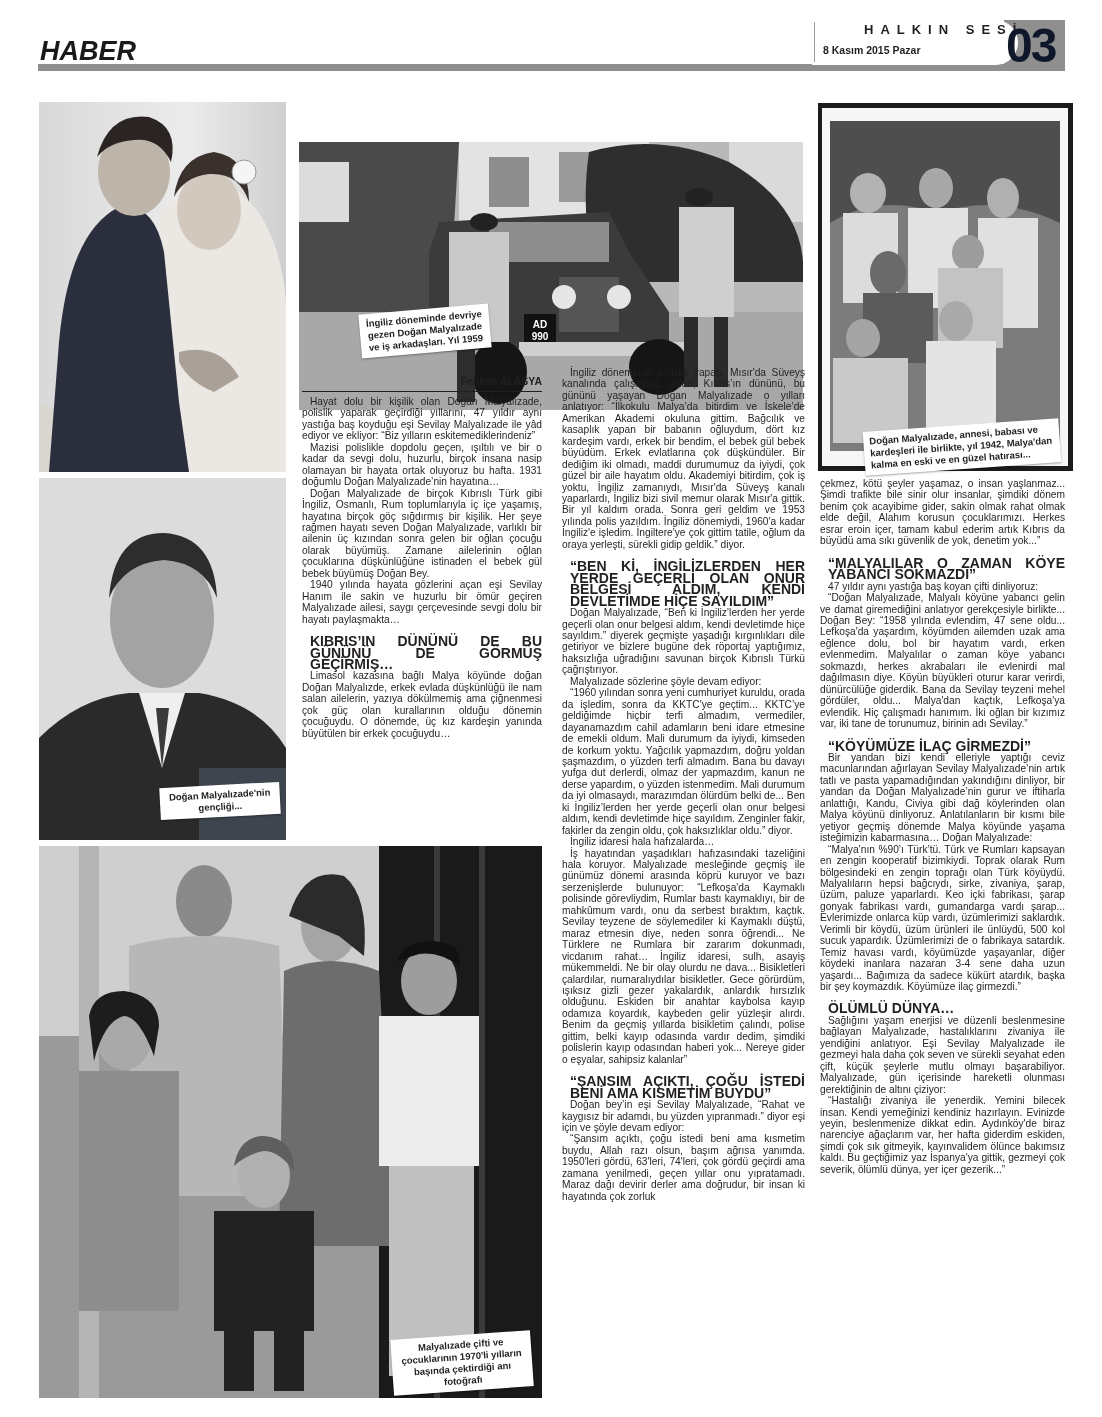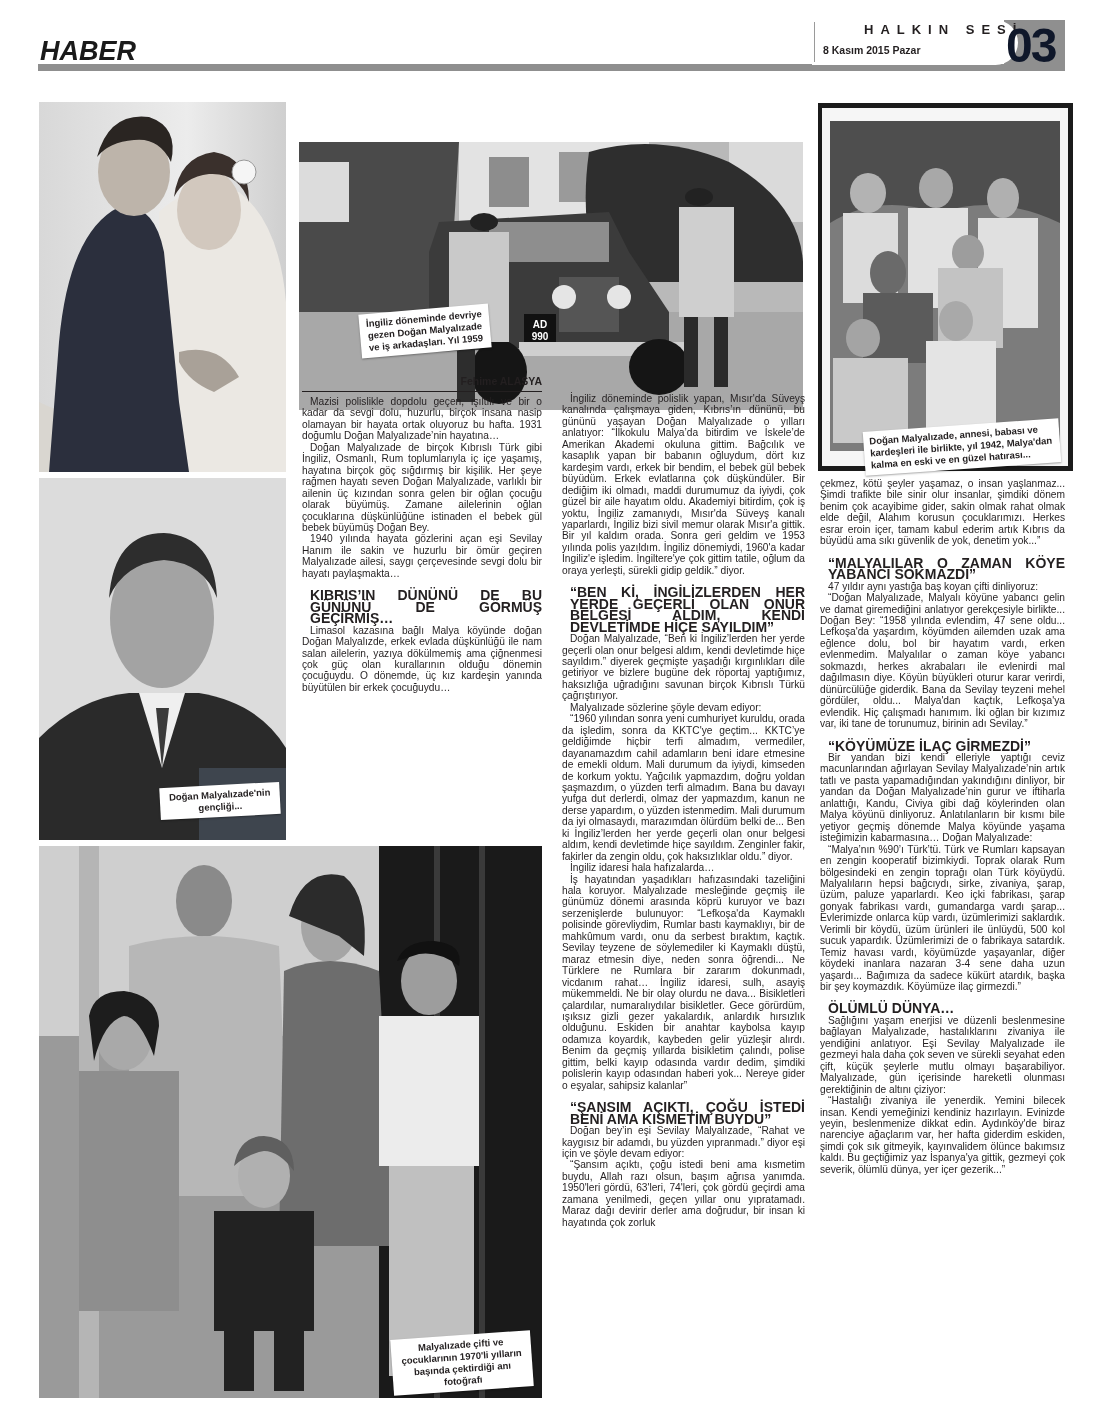--- a/index.html
+++ b/index.html
@@ -180,27 +180,28 @@
     <rect x="185" y="485" width="30" height="60" fill="#222"></rect>
     <rect x="235" y="485" width="30" height="60" fill="#222"></rect>
   </svg>
 </div>
 <div class="caption" style="left:392px;top:1335px;width:140px;transform:rotate(-4deg);">Malyalızade çifti ve çocuklarının 1970'li yılların başında çektirdiği anı fotoğrafı</div>
 
 <div class="byline">Fehime ALASYA</div>
 <div class="byline-rule"></div>
 
 <div class="col" id="col1" style="left:302px;top:396px;width:240px;">
+    <p>Hayat dolu bir kişilik olan Doğan Malyalızade, polislik yaparak geçirdiği yıllarını, 47 yıldır aynı yastığa baş koyduğu eşi Sevilay Malyalızade ile yâd ediyor ve ekliyor: “Biz yılların eskitemediklerindeniz”</p>
     <p>Mazisi polislikle dopdolu geçen, ışıltılı ve bir o kadar da sevgi dolu, huzurlu, birçok insana nasip olamayan bir hayata ortak oluyoruz bu hafta. 1931 doğumlu Doğan Malyalızade’nin hayatına…</p>
     <p>Doğan Malyalızade de birçok Kıbrıslı Türk gibi İngiliz, Osmanlı, Rum toplumlarıyla iç içe yaşamış, hayatına birçok göç sığdırmış bir kişilik. Her şeye rağmen hayatı seven Doğan Malyalızade, varlıklı bir ailenin üç kızından sonra gelen bir oğlan çocuğu olarak büyümüş. Zamane ailelerinin oğlan çocuklarına düşkünlüğüne istinaden el bebek gül bebek büyümüş Doğan Bey.</p>
     <p>1940 yılında hayata gözlerini açan eşi Sevilay Hanım ile sakin ve huzurlu bir ömür geçiren Malyalızade ailesi, saygı çerçevesinde sevgi dolu bir hayatı paylaşmakta…</p>
     <h3>KIBRIS’IN DÜNÜNÜ DE BU GÜNÜNÜ DE GÖRMÜŞ GEÇİRMİŞ…</h3>
     <p>Limasol kazasına bağlı Malya köyünde doğan Doğan Malyalızde, erkek evlada düşkünlüğü ile nam salan ailelerin, yazıya dökülmemiş ama çiğnenmesi çok güç olan kurallarının olduğu dönemin çocuğuydu. O dönemde, üç kız kardeşin yanında büyütülen bir erkek çocuğuydu…</p>
   </div>
-<div class="col" id="col2" style="left:562px;top:393px;width:243px;">
+<div class="col" id="col2" style="left:562px;top:367px;width:243px;">
     <p>İngiliz döneminde polislik yapan, Mısır'da Süveyş kanalında çalışmaya giden, Kıbrıs’ın dününü, bu gününü yaşayan Doğan Malyalızade o yılları anlatıyor: “İlkokulu Malya’da bitirdim ve İskele’de Amerikan Akademi okuluna gittim. Bağcılık ve kasaplık yapan bir babanın oğluydum, dört kız kardeşim vardı, erkek bir bendim, el bebek gül bebek büyüdüm. Erkek evlatlarına çok düşkündüler. Bir dediğim iki olmadı, maddi durumumuz da iyiydi, çok güzel bir aile hayatım oldu. Akademiyi bitirdim, çok iş yoktu, İngiliz zamanıydı, Mısır'da Süveyş kanalı yaparlardı, İngiliz bizi sivil memur olarak Mısır'a gittik. Bir yıl kaldım orada. Sonra geri geldim ve 1953 yılında polis yazıldım. İngiliz dönemiydi, 1960'a kadar İngiliz'e işledim. İngiltere'ye çok gittim tatile, oğlum da oraya yerleşti, sürekli gidip geldik.” diyor.</p>
     <h3>“BEN Kİ, İNGİLİZLERDEN HER YERDE GEÇERLİ OLAN ONUR BELGESİ ALDIM, KENDİ DEVLETİMDE HİÇE SAYILDIM”</h3>
     <p>Doğan Malyalızade, “Ben ki İngiliz’lerden her yerde geçerli olan onur belgesi aldım, kendi devletimde hiçe sayıldım.” diyerek geçmişte yaşadığı kırgınlıkları dile getiriyor ve bizlere bugüne dek röportaj yaptığımız, haksızlığa uğradığını savunan birçok Kıbrıslı Türkü çağrıştırıyor.</p>
     <p>Malyalızade sözlerine şöyle devam ediyor:</p>
     <p>“1960 yılından sonra yeni cumhuriyet kuruldu, orada da işledim, sonra da KKTC'ye geçtim... KKTC’ye geldiğimde hiçbir terfi almadım, vermediler, dayanamazdım cahil adamların beni idare etmesine de emekli oldum. Mali durumum da iyiydi, kimseden de korkum yoktu. Yağcılık yapmazdım, doğru yoldan şaşmazdım, o yüzden terfi almadım. Bana bu davayı yufga dut derlerdi, olmaz der yapmazdım, kanun ne derse yapardım, o yüzden istenmedim. Mali durumum da iyi olmasaydı, marazımdan ölürdüm belki de... Ben ki İngiliz’lerden her yerde geçerli olan onur belgesi aldım, kendi devletimde hiçe sayıldım. Zenginler fakir, fakirler da zengin oldu, çok haksızlıklar oldu.” diyor.</p>
     <p>İngiliz idaresi hala hafızalarda…</p>
     <p>İş hayatından yaşadıkları hafızasındaki tazeliğini hala koruyor. Malyalızade mesleğinde geçmiş ile günümüz dönemi arasında köprü kuruyor ve bazı serzenişlerde bulunuyor: “Lefkoşa'da Kaymaklı polisinde görevliydim, Rumlar bastı kaymaklıyı, bir de mahkûmum vardı, onu da serbest bıraktım, kaçtık. Sevilay teyzene de söylemediler ki Kaymaklı düştü, maraz etmesin diye, neden sonra öğrendi... Ne Türklere ne Rumlara bir zararım dokunmadı, vicdanım rahat… İngiliz idaresi, sulh, asayiş mükemmeldi. Ne bir olay olurdu ne dava... Bisikletleri çalardılar, numaralıydılar bisikletler. Gece görürdüm, ışıksız gizli gezer yakalardık, anlardık hırsızlık olduğunu. Eskiden bir anahtar kaybolsa kayıp odamıza koyardık, kaybeden gelir yüzleşir alırdı. Benim da geçmiş yıllarda bisikletim çalındı, polise gittim, belki kayıp odasında vardır dedim, şimdiki polislerin kayıp odasından haberi yok... Nereye gider o eşyalar, sahipsiz kalanlar”</p>
     <h3>“ŞANSIM AÇIKTI, ÇOĞU İSTEDİ BENİ AMA KISMETİM BUYDU”</h3>
     <p>Doğan bey’in eşi Sevilay Malyalızade, “Rahat ve kaygısız bir adamdı, bu yüzden yıpranmadı.” diyor eşi için ve şöyle devam ediyor:</p>
     <p>“Şansım açıktı, çoğu istedi beni ama kısmetim buydu, Allah razı olsun, başım ağrısa yanımda. 1950'leri gördü, 63'leri, 74'leri, çok gördü geçirdi ama zamana yenilmedi, geçen yıllar onu yıpratamadı. Maraz dağı devirir derler ama doğrudur, bir insan ki hayatında çok zorluk</p>

